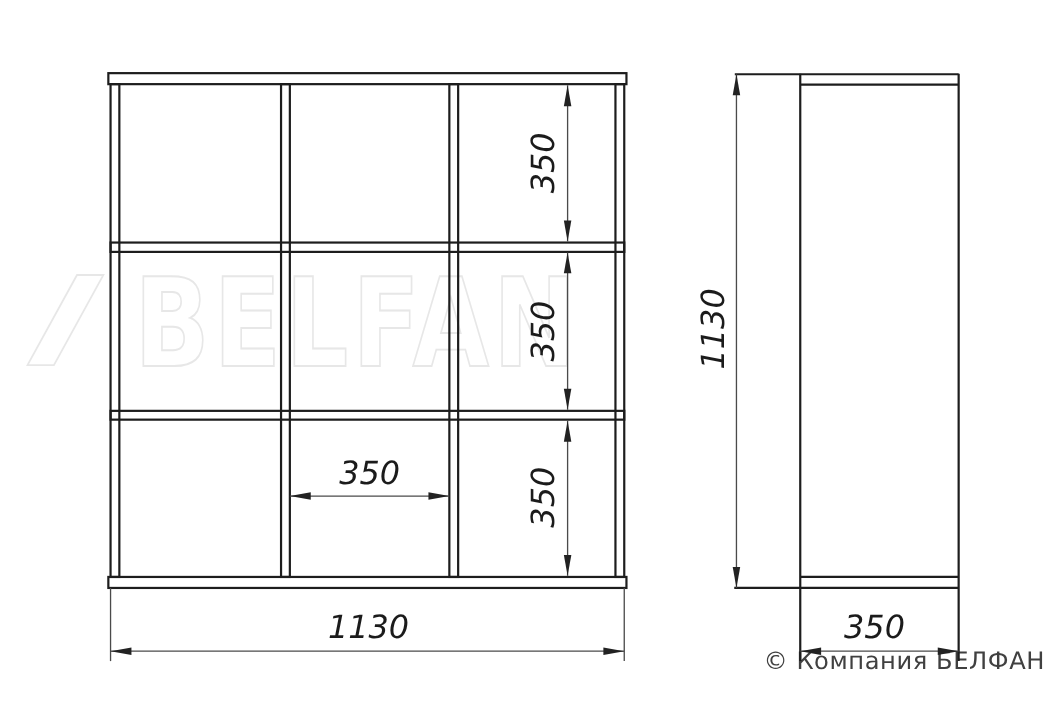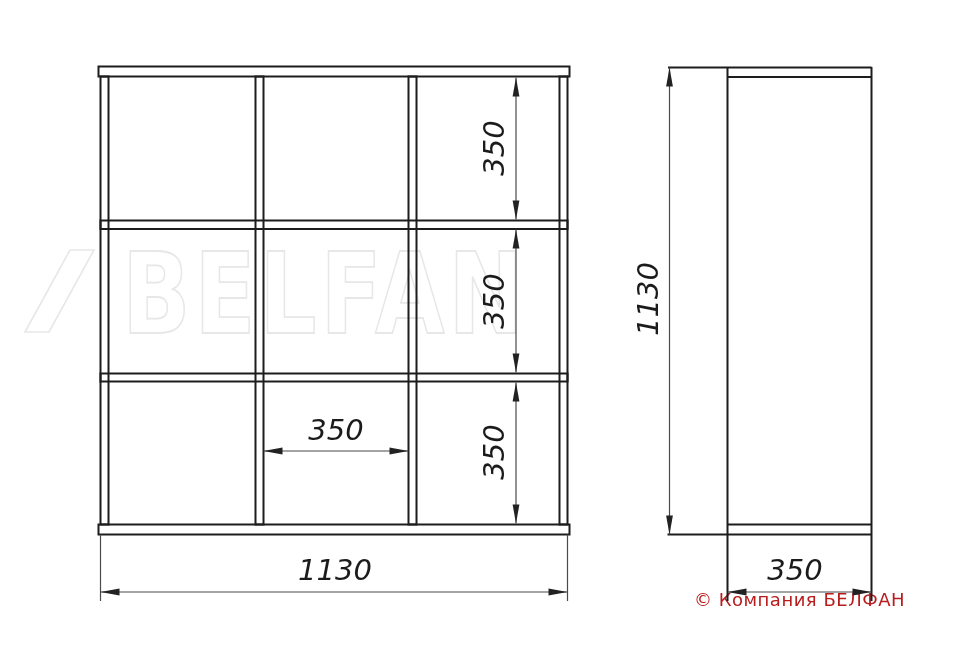--- a/index.html
+++ b/index.html
@@ -51,23 +51,23 @@
     transform: translate(-50%, -50%);
   }
   .dim-label.vertical {
     transform: translate(-50%, -50%) rotate(-90deg);
   }
   .copyright {
     position: absolute;
     z-index: 1;
     left: 694px;
     top: 589px;
-    font-size: 18px;
+    font-size: 22px;
     letter-spacing: 0.5px;
-    color: #b91c1c;
+    color: #404040;
     white-space: nowrap;
   }
 </style>
 </head>
 <body>
 
 <div id="stage">
 
   <div class="copyright">© Компания БЕЛФАН</div>
 

